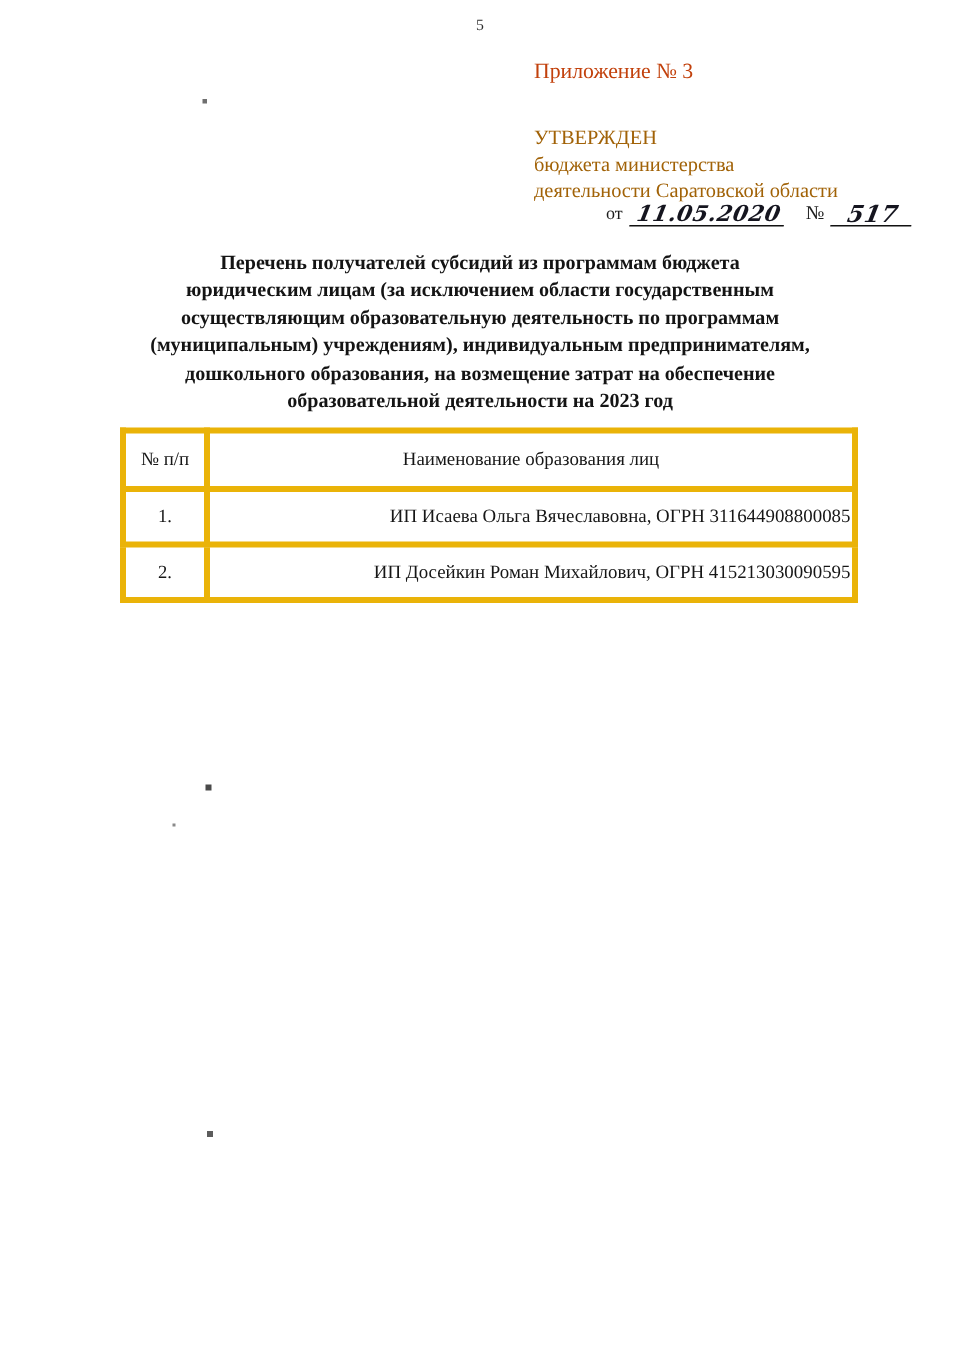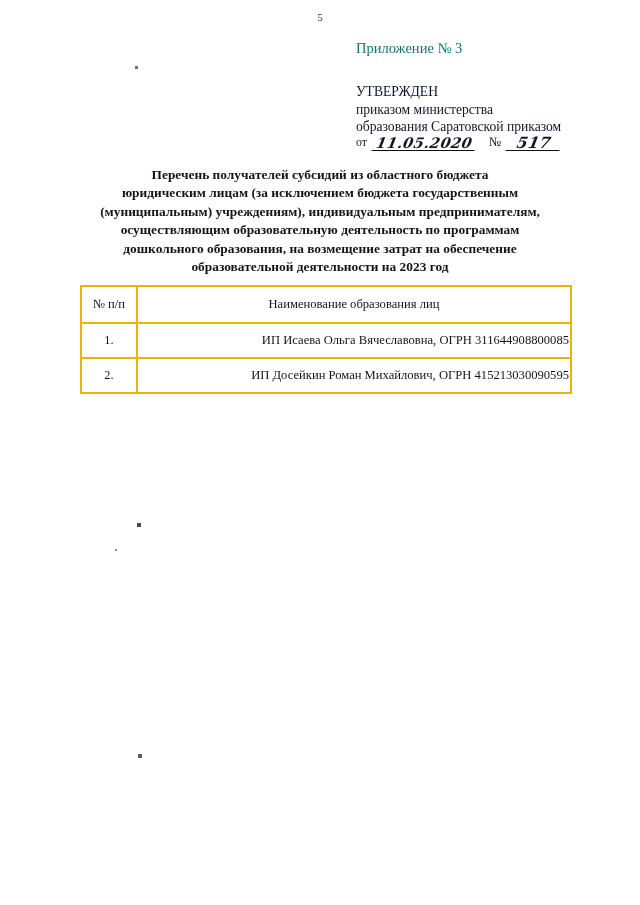--- a/index.html
+++ b/index.html
@@ -32,49 +32,50 @@
     color: #2b2b2b;
     letter-spacing: 0;
   }
 
   
   .appendix-line {
     position: absolute;
     left: 356px;
     top: 40px;
     font-size: 14.5px;
-    color: #0f766e;
+    color: #c2410c;
     white-space: nowrap;
   }
 
   .approval-block {
     position: absolute;
     left: 356px;
     top: 83px;
     font-size: 13.6px;
     line-height: 17.5px;
-    color: #0f172a;
+    color: #a16207;
     white-space: nowrap;
   }
   .approval-block .ln { display: block; }
 
   
   .order-line {
     position: absolute;
     left: 356px;
     top: 134px;
     font-size: 12.5px;
     color: #1c1c1c;
     white-space: nowrap;
     display: flex;
     align-items: flex-end;
   }
   .order-line .lbl {
     font-size: 12px;
     padding-bottom: 1px;
+    margin-left: 48px;
   }
   .hw-slot {
     display: inline-block;
     border-bottom: 1.4px solid #111;
     text-align: center;
     font-family: "DejaVu Serif", "Liberation Serif", serif;
     font-style: italic;
     font-weight: 700;
     color: #15151f;
     letter-spacing: 0.5px;
@@ -114,21 +115,21 @@
   
   .reg-table {
     position: absolute;
     left: 80px;
     top: 285px;
     width: 492px;
     border-collapse: collapse;
     table-layout: fixed;
   }
   .reg-table td, .reg-table th {
-    border: 2px solid #eab308;
+    border: 4px solid #eab308;
     font-weight: normal;
     color: #161616;
     vertical-align: middle;
   }
   .reg-table .col-num { width: 56px; }
 
   .reg-table thead th {
     height: 35px;
     font-size: 12.6px;
     text-align: center;
@@ -159,36 +160,36 @@
 <body>
 
 <div class="page">
 
   <div class="page-number">5</div>
 
   <div class="appendix-line">Приложение № 3</div>
 
   <div class="approval-block">
     <span class="ln">УТВЕРЖДЕН</span>
-    <span class="ln">приказом министерства</span>
-    <span class="ln">образования Саратовской приказом</span>
+    <span class="ln">бюджета министерства</span>
+    <span class="ln">деятельности Саратовской области</span>
   </div>
 
   <div class="order-line">
     <span class="lbl">от</span>
     <span class="hw-slot hw-date">11.05.2020</span>
     <span class="no-sign">№</span>
     <span class="hw-slot hw-num">517</span>
   </div>
 
   <div class="doc-title">
-    <span class="ln">Перечень получателей субсидий из областного бюджета</span>
-    <span class="ln">юридическим лицам (за исключением бюджета государственным</span>
+    <span class="ln">Перечень получателей субсидий из программам бюджета</span>
+    <span class="ln">юридическим лицам (за исключением области государственным</span>
+    <span class="ln">осуществляющим образовательную деятельность по программам</span>
     <span class="ln">(муниципальным) учреждениям), индивидуальным предпринимателям,</span>
-    <span class="ln">осуществляющим образовательную деятельность по программам</span>
     <span class="ln">дошкольного образования, на возмещение затрат на обеспечение</span>
     <span class="ln">образовательной деятельности на 2023 год</span>
   </div>
 
   <table class="reg-table">
     <colgroup>
       <col class="col-num">
       <col>
     </colgroup>
     <thead>

